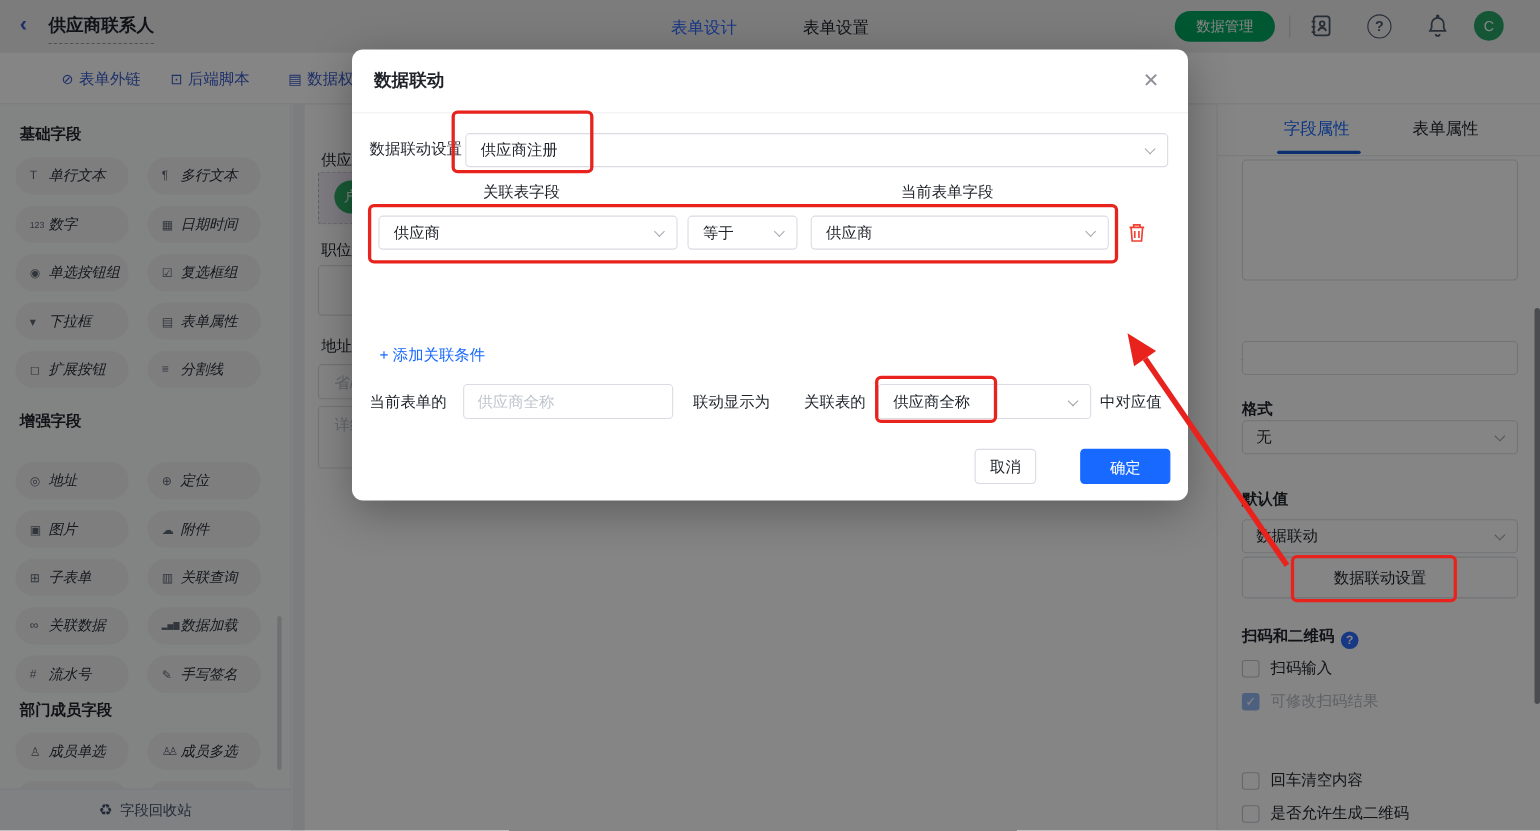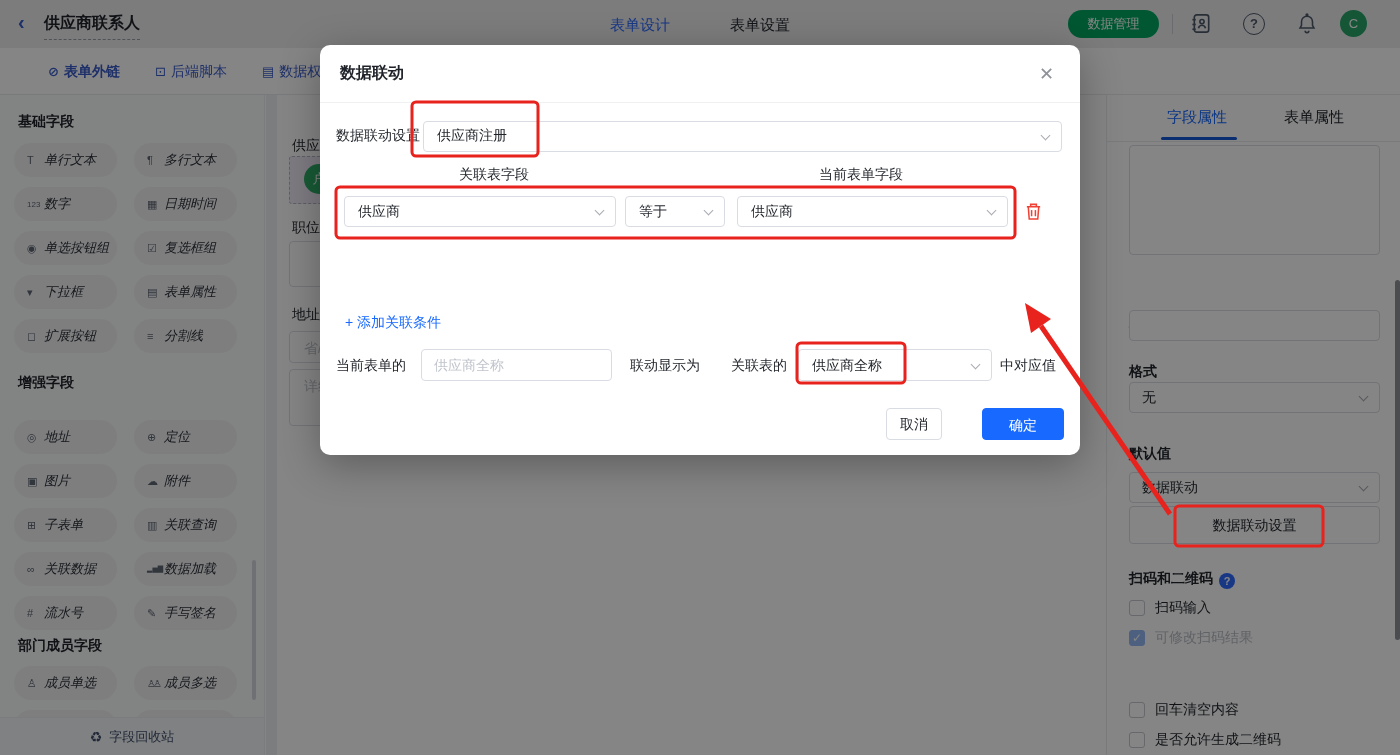--- a/index.html
+++ b/index.html
@@ -111,21 +111,21 @@
       <svg width="22" height="23" viewBox="0 0 24 24" fill="none" stroke="#4e5969" stroke-width="1.7">
           <path d="M12 4a6 6 0 0 0-6 6v4l-1.6 3h15.2L18 14v-4a6 6 0 0 0-6-6z"></path>
           <path d="M10 20a2 2 0 0 0 4 0"></path>
           <circle cx="12" cy="2.6" r="0.9" fill="#4e5969"></circle>
         </svg>
     </span>
     <span class="avatar">C</span>
   </header>
 
   <div class="toolbar">
-    <span class="toollink" style="left:48px;font-weight:bold;"><span class="ic">⊘</span><span>表单外链</span></span>
+    <span class="toollink" style="left:56px;"><span class="ic">⊘</span><span>表单外链</span></span>
     <span class="toollink" style="left:155px;"><span class="ic">⊡</span><span>后端脚本</span></span>
     <span class="toollink" style="left:262px;"><span class="ic">▤</span><span>数据权限</span></span>
   </div>
   <span class="btn-preview">预览</span>
   <span class="btn-save">保存</span>
   <span class="btn-share">
     <svg width="15" height="14" viewBox="0 0 24 24" fill="#2e6bff">
         <path d="M13 3l9 7-9 7v-4.5C8 12.5 5 14 2.5 18 3 12 7 8.6 13 8V3z"></path>
       </svg>
   </span>
@@ -297,23 +297,23 @@
 </div>
 
 <div class="overlay"></div>
 
 <section class="modal">
   <div class="m-title">数据联动</div>
   <span class="m-close">✕</span>
   <div class="m-divider"></div>
 
   <div class="m-label" style="left:16px; top:75px; line-height:30px;">数据联动设置</div>
-  <div class="mselect" style="left:103px; top:76px; width:639px;font-family:Liberation Mono, monospace;"><span>供应商注册</span><span class="chev"></span></div>
-
-  <div class="m-colhead" style="left:69px;text-align:right;">关联表字段</div>
+  <div class="mselect" style="left:103px; top:76px; width:639px;"><span>供应商注册</span><span class="chev"></span></div>
+
+  <div class="m-colhead" style="left:84px;">关联表字段</div>
   <div class="m-colhead" style="left:471px;">当前表单字段</div>
 
   <div class="mselect" style="left:24px; top:151px; width:272px;"><span>供应商</span><span class="chev"></span></div>
   <div class="mselect" style="left:305px; top:151px; width:100px;"><span>等于</span><span class="chev"></span></div>
   <div class="mselect" style="left:417px; top:151px; width:271px;"><span>供应商</span><span class="chev"></span></div>
   <span class="trash">
     <svg width="19" height="21" viewBox="0 0 20 22" fill="none" stroke="#f04134" stroke-width="1.6">
         <path d="M3 6h14"></path>
         <path d="M7 6V3.5h6V6"></path>
         <path d="M4.5 6l1 13h9l1-13"></path>

